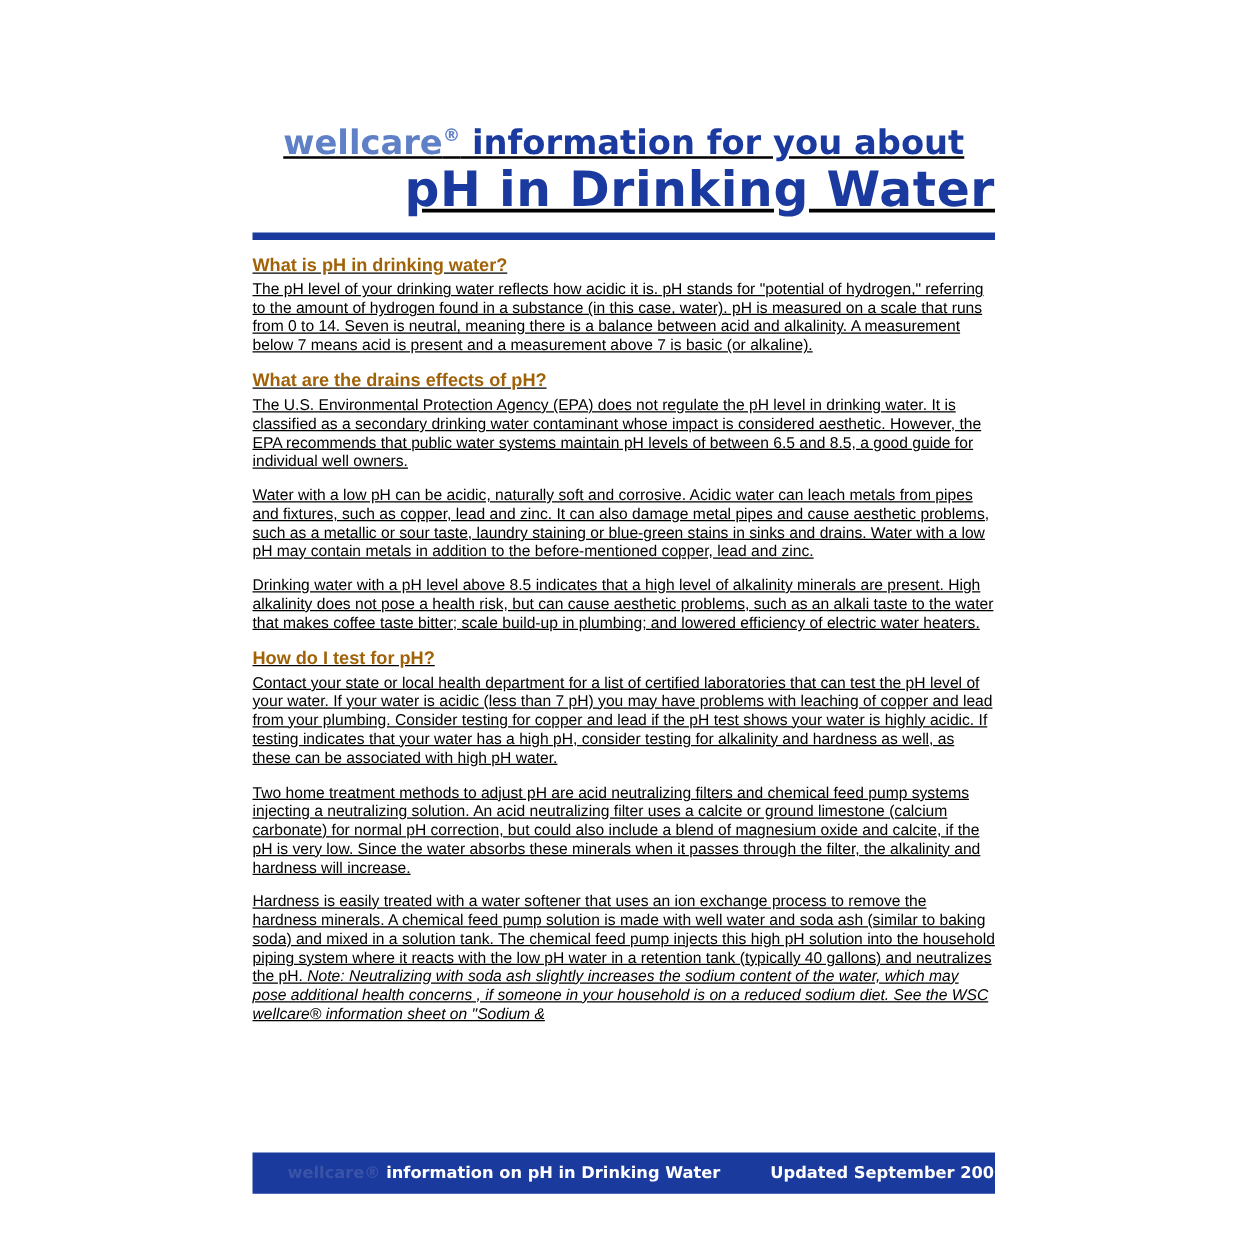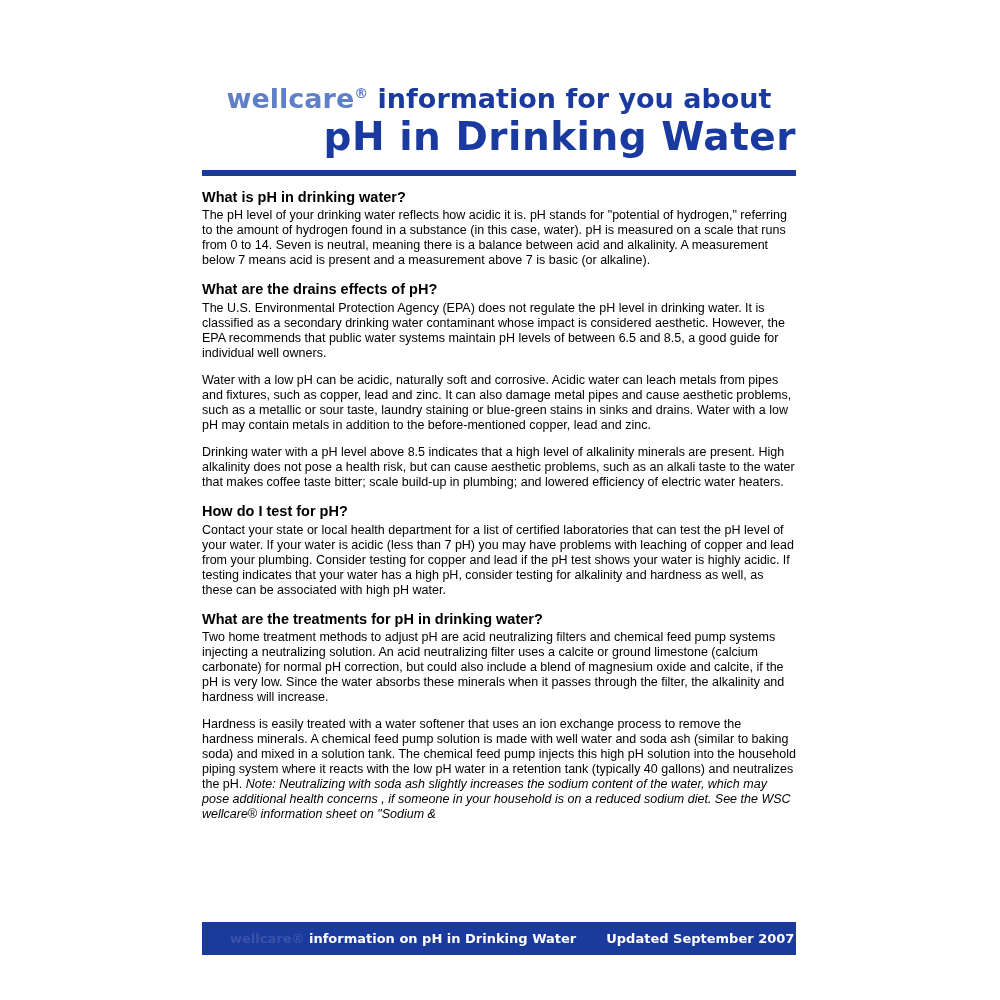--- a/index.html
+++ b/index.html
@@ -11,22 +11,23 @@
   .page {
     position: relative;
     width: 1000px;
     height: 1000px;
     background: #ffffff;
     overflow: hidden;
   }
   .content {
     position: absolute;
     left: 202px;
-    top: 84px;
+    top: 100px;
     width: 594px;
+    text-decoration: underline;
   }
   .tagline-line {
     text-align: center;
     font-size: 27px;
     font-weight: bold;
     color: #1b3aa0;
     letter-spacing: 0px;
     line-height: 1.1;
     font-family: "DejaVu Sans", sans-serif;
   }
@@ -53,21 +54,21 @@
     height: 6px;
     background: #1b3a9e;
     margin-top: 11px;
   }
   .section {
     margin-top: 13px;
   }
   .section-heading {
     font-size: 14.5px;
     font-weight: bold;
-    color: #000000;
+    color: #a16207;
     margin: 0 0 3px 0;
     line-height: 1.15;
   }
   .body-text {
     font-size: 12.5px;
     line-height: 15px;
     color: #000000;
     margin: 0 0 12px 0;
   }
   .body-text:last-child {
@@ -83,20 +84,21 @@
     top: 922px;
     width: 594px;
     height: 33px;
     background: #1b3a9e;
     display: flex;
     align-items: center;
     justify-content: space-between;
     box-sizing: border-box;
     padding: 0 14px 0 0;
     font-family: "DejaVu Sans", sans-serif;
+    gap: 10px;
   }
   .footer-left {
     font-size: 13px;
     font-weight: bold;
     color: #ffffff;
     padding-left: 28px;
     white-space: nowrap;
   }
   .footer-brand {
     color: #3a53a8;
@@ -132,21 +134,20 @@
       <p class="body-text">Water with a low pH can be acidic, naturally soft and corrosive. Acidic water can leach metals from pipes and fixtures, such as copper, lead and zinc. It can also damage metal pipes and cause aesthetic problems, such as a metallic or sour taste, laundry staining or blue-green stains in sinks and drains. Water with a low pH may contain metals in addition to the before-mentioned copper, lead and zinc.</p>
       <p class="body-text">Drinking water with a pH level above 8.5 indicates that a high level of alkalinity minerals are present. High alkalinity does not pose a health risk, but can cause aesthetic problems, such as an alkali taste to the water that makes coffee taste bitter; scale build-up in plumbing; and lowered efficiency of electric water heaters.</p>
     </section>
 
     <section class="section">
       <h2 class="section-heading">How do I test for pH?</h2>
       <p class="body-text">Contact your state or local health department for a list of certified laboratories that can test the pH level of your water. If your water is acidic (less than 7 pH) you may have problems with leaching of copper and lead from your plumbing. Consider testing for copper and lead if the pH test shows your water is highly acidic.  If testing indicates that your water has a high pH, consider testing for alkalinity and hardness as well, as these can be associated with high pH water.</p>
     </section>
 
     <section class="section">
-      <h2 class="section-heading">What are the treatments for pH in drinking water?</h2>
       <p class="body-text">Two home treatment methods to adjust pH are acid neutralizing filters and chemical feed pump systems injecting a neutralizing solution. An acid neutralizing filter uses a calcite or ground limestone (calcium carbonate) for normal pH correction, but could also include a blend of magnesium oxide and calcite, if the pH is very low. Since the water absorbs these minerals when it passes through the filter, the alkalinity and hardness will increase.</p>
       <p class="body-text"><span>Hardness is easily treated with a water softener that uses an ion exchange process to remove the hardness minerals. A chemical feed pump solution is made with well water and soda ash (similar to baking soda) and mixed in a solution tank. The chemical feed pump injects this high pH solution into the household piping system where it reacts with the low pH water in a retention tank (typically 40 gallons) and neutralizes the pH. </span><span class="note">Note: Neutralizing with soda ash slightly increases the sodium content of the water, which may pose additional health concerns , if someone in your household is on a reduced sodium diet. See the WSC wellcare® information sheet on "Sodium &amp;</span></p>
     </section>
 
   </div>
 
   <footer class="footer-bar">
     <div class="footer-left"><span class="footer-brand">wellcare®</span><span> information on pH in Drinking Water</span></div>
     <div class="footer-updated">Updated September 2007</div>
   </footer>

